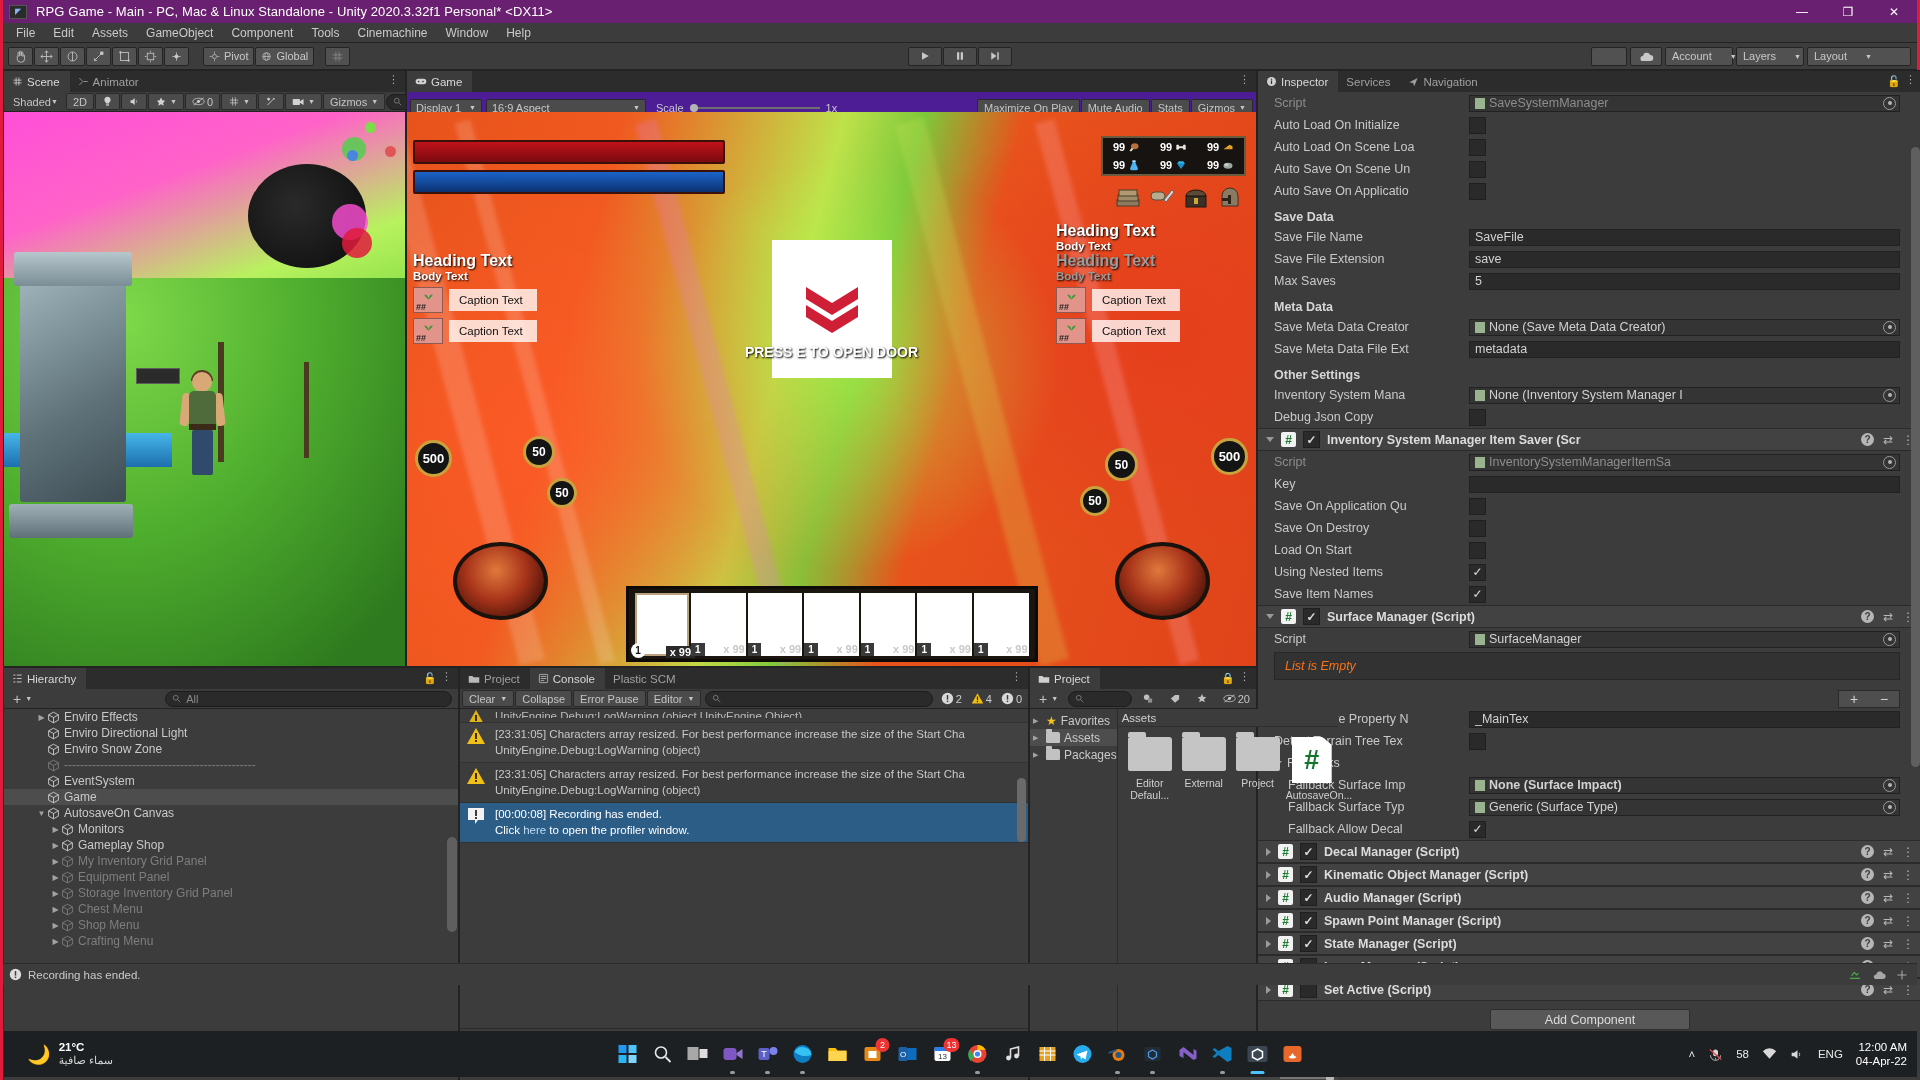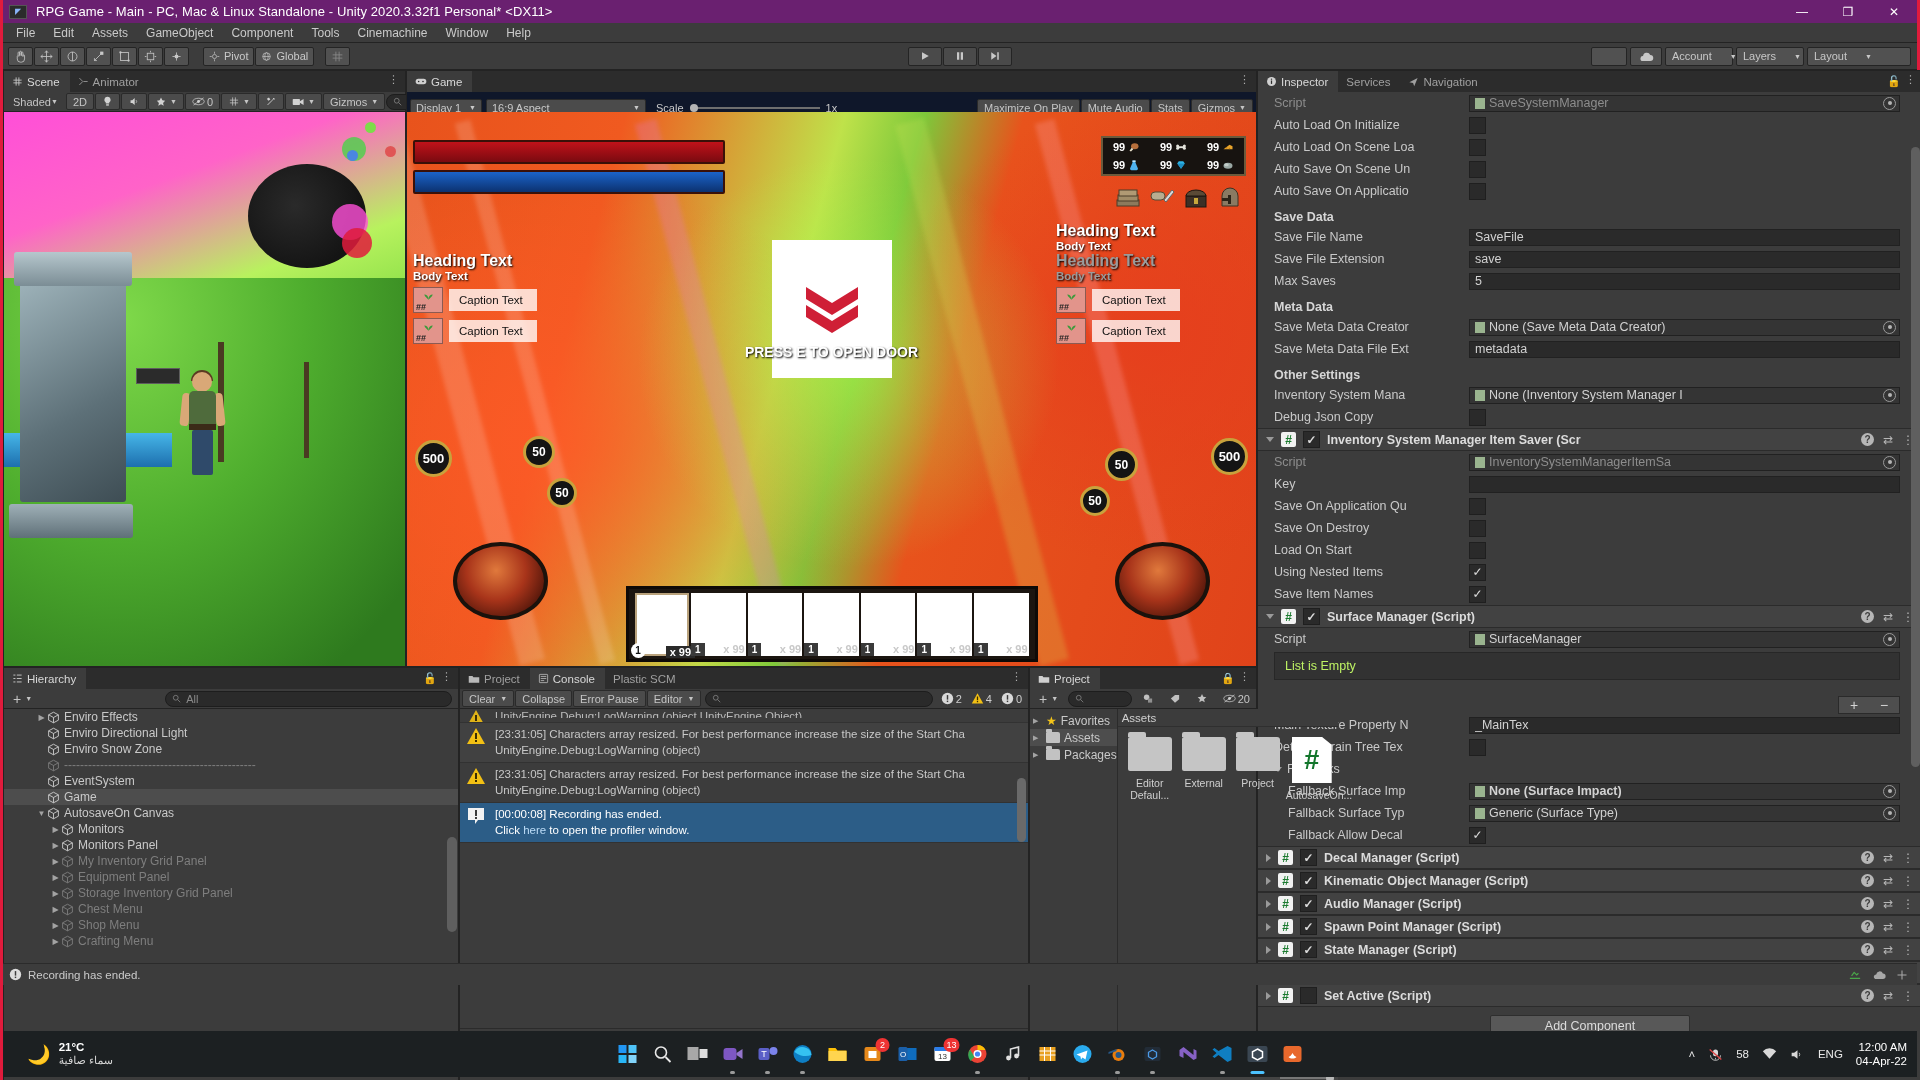--- a/index.html
+++ b/index.html
@@ -93,21 +93,21 @@
     background:#7ddc4a; border-radius:50%;}
   .gizmo-x { position:absolute; right:1px; top:26px; width:11px; height:11px;
     background:#e05555; border-radius:50%;}
   .gizmo-z { position:absolute; left:4px; top:30px; width:11px; height:11px;
     background:#4a86e0; border-radius:50%;}
   .scene-overlay-small { position:absolute; left:132px; top:256px; width:44px; height:16px;
     background:#2b2b2b; border:1px solid #5d5d5d; }
 
   
   #game-panel { left:403px; top:0; width:851px; height:597px; }
-  .game-toolbar2 { height:32px; background:#0f172a; display:flex; align-items:center;
+  .game-toolbar2 { height:32px; background:#4c1d95; display:flex; align-items:center;
     gap:4px; padding:0 3px; border-bottom:1px solid #232323; position:relative; }
   .gsel { height:17px; background:#4b4b4b; border:1px solid #2a2a2a; border-radius:2px;
     display:flex; align-items:center; justify-content:space-between; font-size:11px;
     color:#c9c9c9; padding:0 5px; }
   .scaleslider { display:flex; align-items:center; gap:6px; font-size:11px; color:#c9c9c9;
     padding-left:6px;}
   .track { width:130px; height:2px; background:#6e6e6e; position:relative; }
   .track .knob { position:absolute; left:0; top:-3px; width:8px; height:8px;
     background:#b4b4b4; border-radius:50%; }
   .gright { position:absolute; right:3px; display:flex; align-items:center; gap:1px; }
@@ -192,22 +192,22 @@
   .tri { width:0; height:0; border-left:5px solid #9a9a9a; border-top:4px solid transparent;
     border-bottom:4px solid transparent; }
   .tri.down { border-left:4px solid transparent; border-right:4px solid transparent;
     border-top:5px solid #9a9a9a; border-bottom:0; }
   .csicon { width:15px; height:15px; background:#f2f2f2; border-radius:2px; color:#1a7a2e;
     font-size:12px; font-weight:bold; display:flex; align-items:center; justify-content:center;}
   .comp-right { margin-left:auto; display:flex; align-items:center; gap:9px;
     font-weight:normal; color:#b6b6b6; font-size:12px; }
   .helpdot { width:13px; height:13px; border-radius:50%; background:#b6b6b6; color:#3c3c3c;
     font-size:10px; font-weight:bold; display:flex; align-items:center; justify-content:center;}
-  .listbox { margin:2px 22px 16px 16px; height:28px; background:#323232; border:1px solid #272727;
-    display:flex; align-items:center; padding-left:10px; font-size:12.5px; color:#bef264; }
+  .listbox { margin:2px 22px 10px 16px; height:28px; background:#323232; border:1px solid #272727;
+    display:flex; align-items:center; padding-left:10px; font-size:12.5px; color:#f97316;font-style:italic; }
   .listbtns { display:flex; justify-content:flex-end; margin:0 22px 0 0; }
   .plusminus { width:62px; height:18px; background:#4e4e4e; border:1px solid #2a2a2a;
     display:flex; align-items:center; justify-content:space-around; font-size:14px;
     color:#d4d4d4; }
   .addcomp { width:200px; height:21px; margin:8px auto 0; background:#585858;
     border:1px solid #2e2e2e; border-radius:2px; display:flex; align-items:center;
     justify-content:center; font-size:12.5px; color:#dcdcdc; }
   .insp-scroll { position:absolute; right:2px; top:24px; width:9px; bottom:8px; }
   .insp-scroll .bar { position:absolute; top:52px; width:9px; height:620px; background:#5f5f5f;
     border-radius:5px; }
@@ -1180,21 +1180,21 @@
                 <path d="M2 4.7L8 8l6-3.3M8 8v6.5" stroke="#cfcfcf" stroke-width="1.1" fill="none"></path>
               </svg></span>
             <span>Monitors</span>
           </div>
           <div class="hrow" style="padding-left: 46px;">
             <span class="arrow">▶</span>
             <span class="cube"><svg width="13" height="13" viewBox="0 0 16 16">
                 <path d="M8 1.5l6 3.2v6.6L8 14.5 2 11.3V4.7z" fill="none" stroke="#cfcfcf" stroke-width="1.1"></path>
                 <path d="M2 4.7L8 8l6-3.3M8 8v6.5" stroke="#cfcfcf" stroke-width="1.1" fill="none"></path>
               </svg></span>
-            <span>Monitors Panel</span>
+            <span>Gameplay Shop</span>
           </div>
           <div class="hrow dim" style="padding-left: 46px;">
             <span class="arrow">▶</span>
             <span class="cube"><svg width="13" height="13" viewBox="0 0 16 16">
                 <path d="M8 1.5l6 3.2v6.6L8 14.5 2 11.3V4.7z" fill="none" stroke="#7e7e7e" stroke-width="1.1"></path>
                 <path d="M2 4.7L8 8l6-3.3M8 8v6.5" stroke="#7e7e7e" stroke-width="1.1" fill="none"></path>
               </svg></span>
             <span>My Inventory Grid Panel</span>
           </div>
           <div class="hrow dim" style="padding-left: 46px;">

